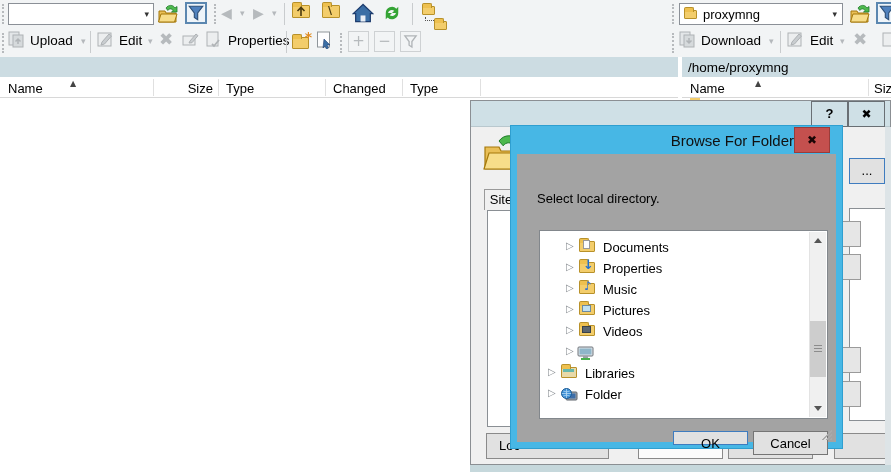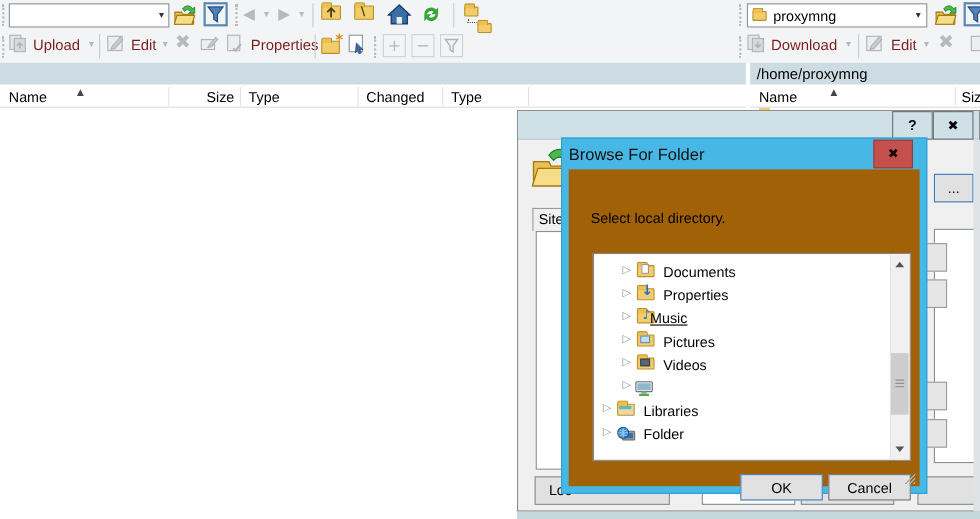--- a/index.html
+++ b/index.html
@@ -4,41 +4,41 @@
 <style>
   * { margin:0; padding:0; box-sizing:border-box; }
   html,body { width:891px; height:472px; overflow:hidden; }
   body { font-family:"Liberation Sans", sans-serif; background:#fff; position:relative; font-size:13px; color:#000; }
   .ab { position:absolute; }
   .glyph { font-family:"DejaVu Sans", sans-serif; line-height:1; }
   
   .tbar { background:#f2f4f5; }
   .grip { width:3px; height:20px; border-left:2px dotted #b7babd; }
   .vsep { width:1px; height:22px; background:#c9cccE; }
-  .dis-txt { color:#7f1d1d; font-size:13.5px; }
+  .dis-txt { color:#000000; font-size:13.5px; }
   .dis-ic { color:#b6babd; }
   .combo { background:#fff; border:1px solid #8b9097; height:22px; }
   .caret { font-size:9px; color:#333; }
   .dcaret { font-size:9px; color:#b4b8bc; }
   
   .fold { width:16px; height:11px; background:#f3cd6b; border:1px solid #b8912a; border-radius:1px; position:relative; }
   .fold:before { content:""; position:absolute; top:-4px; left:-1px; width:8px; height:4px; background:#eec04f; border:1px solid #b8912a; border-bottom:none; border-radius:2px 2px 0 0; }
   .boxbtn { width:21px; height:21px; border:1px solid #ced1d3; background:#f2f4f5; text-align:center; }
   
   .pathband { background:#ccdce2; height:20px; }
   .hdr { background:#fff; border-bottom:1px solid #d8d8d8; height:21px; }
   .colsep { width:1px; height:17px; background:#e0e0e0; top:79px; }
   .hcell { font-size:13px; color:#000; top:81px; }
   
   .odlg { background:#f0f0f0; border:1px solid #8b8f93; }
   .odlg-title { background:#cfe0e6; height:26px; border-bottom:1px solid #b9c8ce; }
   .tbtn { border:1px solid #696f74; background:#cfe0e6; text-align:center; font-size:13px; font-weight:bold; line-height:24px; }
   .btn { background:#e1e1e1; border:1px solid #8a8a8a; text-align:center; font-size:13px; line-height:23px; }
   .bdlg { background:#47b7e5; border:1px solid #2f9fd0; }
-  .bdlg-content { position:absolute; left:6px; top:28px; right:6px; bottom:6px; background:#a16207; }
+  .bdlg-content { position:absolute; left:6px; top:28px; right:6px; bottom:6px; background:#a3a3a3; }
   .closered { background:#c4504e; border:1px solid #993c3a; text-align:center; }
   .tree { background:#fff; border:1px solid #82878c; }
   .trow { position:absolute; left:1px; right:19px; height:21px; }
   .tlabel { position:absolute; top:3px; font-size:13px; white-space:nowrap; }
   .texp { position:absolute; top:4px; font-size:10px; color:#8a8f94; }
   .ticon { position:absolute; top:4px; }
   .sbar { position:absolute; top:1px; bottom:1px; right:1px; width:17px; background:#f0f0f0; border-left:1px solid #e3e3e3; }
   .sbtn { position:absolute; left:0; width:16px; height:17px; background:#f0f0f0; }
   .tri { position:absolute; left:4px; width:0; height:0; border-left:4px solid transparent; border-right:4px solid transparent; }
   .thumb { position:absolute; left:0; width:16px; background:#cdcdcd; }
@@ -252,21 +252,21 @@
   <div class="ab stub" style="left:366px;top:280px;width:24px;height:26px;"></div>
   <div class="ab btn" style="left:15px;top:332px;width:123px;height:26px;text-align:left;padding-left:12px;">Loc</div>
   <div class="ab btn" style="left:167px;top:332px;width:85px;height:26px;background:#fcfcfc;"></div>
   <div class="ab btn" style="left:257px;top:332px;width:85px;height:26px;"></div>
   <div class="ab btn" style="left:363px;top:332px;width:80px;height:26px;"></div>
   <div class="ab" style="left:414px;top:26px;width:7px;height:338px;background:#dde4e7;"></div>
 </div>
 
 <div class="ab bdlg" style="left:510px;top:125px;width:333px;height:324px;z-index:20;">
   <div class="ab" style="left:0;top:0;right:0;height:28px;">
-    <div class="ab" style="left:6px;top:6px;width:277px;text-align:left;font-size:15px;color:#111;">Browse For Folder</div>
+    <div class="ab" style="left:6px;top:6px;width:277px;text-align:right;font-size:15px;color:#111;">Browse For Folder</div>
     <div class="ab closered glyph" style="left:283px;top:1px;width:36px;height:26px;font-size:12px;line-height:25px;color:#1a0505;">✖</div>
   </div>
   <div class="bdlg-content">
     <div class="ab" style="left:20px;top:37px;font-size:13px;">Select local directory.</div>
 
     <div class="ab tree" style="left:22px;top:76px;width:289px;height:189px;">
 
       <div class="trow" style="top:6px;">
         <span class="texp glyph" style="left:25px;">▷</span>
         <span class="ticon" style="left:38px;">
@@ -282,21 +282,21 @@
             <span class="ab glyph" style="left:4px;top:-4px;font-size:13px;font-weight:bold;color:#1f6fd0;">↓</span>
           </span>
         <span class="tlabel" style="left:62px;">Properties</span>
       </div>
       <div class="trow" style="top:48px;">
         <span class="texp glyph" style="left:25px;">▷</span>
         <span class="ticon" style="left:38px;">
             <div class="fold"></div>
             <span class="ab glyph" style="left:5px;top:-3px;font-size:12px;color:#2a6fd6;">♪</span>
           </span>
-        <span class="tlabel" style="left:50px;text-decoration:underline;">Music</span>
+        <span class="tlabel" style="left:62px;">Music</span>
       </div>
       <div class="trow" style="top:69px;">
         <span class="texp glyph" style="left:25px;">▷</span>
         <span class="ticon" style="left:38px;">
             <div class="fold"></div>
             <div class="ab" style="left:3px;top:1px;width:9px;height:7px;background:#bfe0f2;border:1px solid #6b89a0;"></div>
           </span>
         <span class="tlabel" style="left:62px;">Pictures</span>
       </div>
       <div class="trow" style="top:90px;">
@@ -347,18 +347,18 @@
             <div class="tri" style="bottom:6px;border-top:5px solid #555;"></div>
           </div>
         <div class="thumb" style="top:89px;height:56px;">
           <div class="gripline" style="top:24px;"></div>
             <div class="gripline" style="top:27px;"></div>
             <div class="gripline" style="top:30px;"></div>
         </div>
       </div>
     </div>
 
-    <div class="ab btn" style="left:156px;top:277px;width:75px;height:24px;border:1px solid #3f7cbf;">OK</div>
+    <div class="ab btn" style="left:156px;top:277px;width:75px;height:14px;border:1px solid #3f7cbf;">OK</div>
     <div class="ab btn" style="left:236px;top:277px;width:75px;height:24px;border:1px solid #757575;">Cancel</div>
     <div class="ab" style="right:4px;bottom:2px;width:12px;height:12px;background:
       linear-gradient(135deg, transparent 0 58%, #aaa 58% 66%, transparent 66% 74%, #aaa 74% 82%, transparent 82% 90%, #aaa 90%);"></div>
   </div>
 </div>
 
 </body></html>

